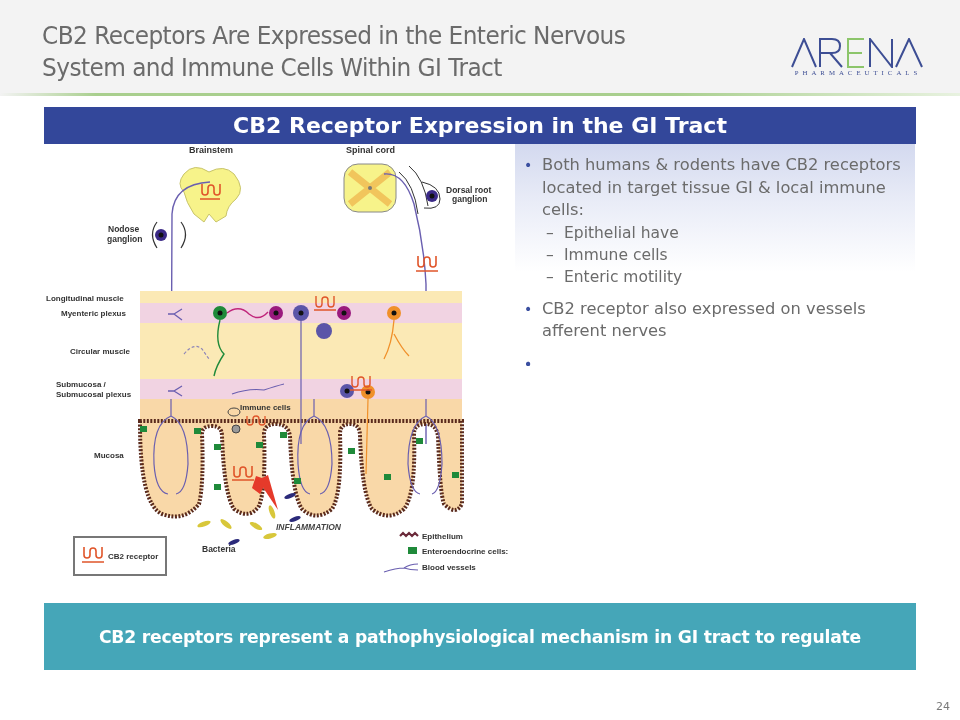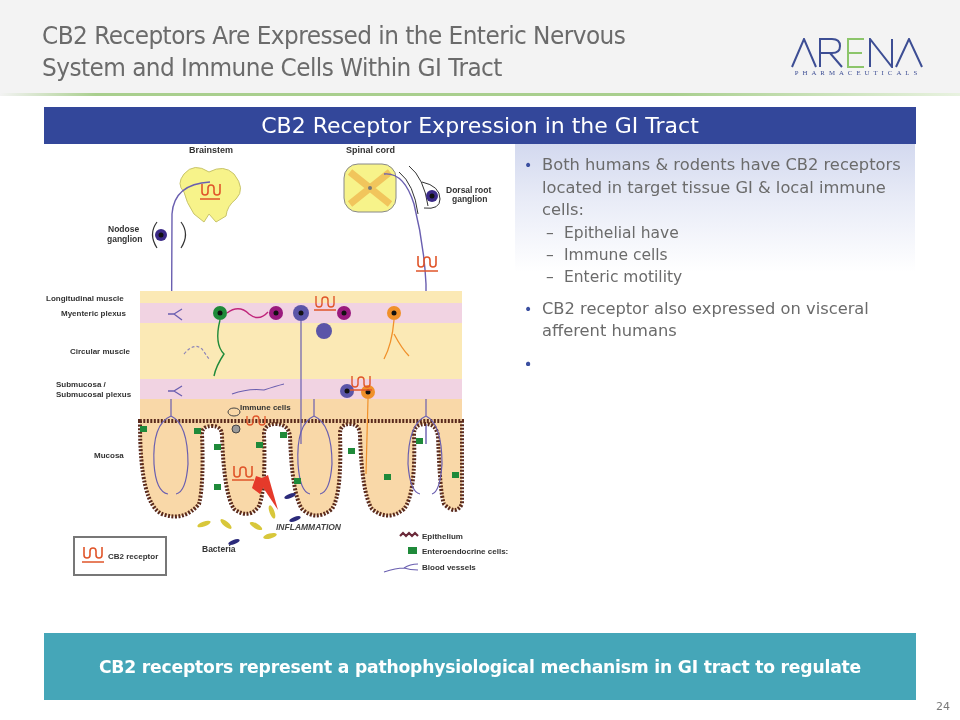--- a/index.html
+++ b/index.html
@@ -24,21 +24,21 @@
   .logo { position: absolute; left: 788px; top: 38px; width: 140px; height: 44px; font-family: Liberation Serif, serif; }
   .logo svg { display: block; }
   .logo-sub {
     position: absolute; left: 0; top: 31px; width: 140px; text-align: center;
     font-size: 6.8px; letter-spacing: 4px; color: #3d4e94;
   }
 
   .banner {
     position: absolute; left: 44px; top: 107px; width: 872px; height: 37px;
     background: #33479a; color: #ffffff; text-align: center;
-    font-weight: normal; font-size: 22px; line-height: 37px;
+    font-weight: bold; font-size: 22px; line-height: 37px;
   }
 
   .diagram { position: absolute; left: 44px; top: 144px; width: 470px; height: 440px; }
 
   .bullets-bg {
     position: absolute; left: 515px; top: 144px; width: 400px; height: 128px;
     background: linear-gradient(to bottom, #d3d9ef 0%, #e9ecf7 45%, #ffffff 100%);
   }
   .bullets {
     position: absolute; left: 520px; top: 154px; width: 385px;
@@ -47,21 +47,21 @@
   .bullets ul { margin: 0; padding: 0; list-style: none; }
   .bullets li.b1 { position: relative; padding-left: 22px; margin-bottom: 6px; }
   .bullets li.b1 .dot {
     position: absolute; left: 4px; top: 0px; color: #3a4fa0; font-size: 14px;
   }
   .bullets li.b2 { position: relative; padding-left: 44px; font-size: 15.5px; line-height: 22px; }
   .bullets li.b2 .dash { position: absolute; left: 26px; top: 0; }
   .sub-list { margin-top: 0; margin-bottom: 0; }
 
   .conclusion {
-    position: absolute; left: 44px; top: 633px; width: 872px; height: 67px;
+    position: absolute; left: 44px; top: 603px; width: 872px; height: 67px;
     background: #45a6b8; color: #ffffff; text-align: center;
     font-weight: bold; font-size: 17.2px; line-height: 22px;
     display: flex; align-items: center; justify-content: center; letter-spacing: -0.2px;
   }
   .page-num {
     position: absolute; left: 936px; top: 700px; color: #7a7a7a; font-size: 11px;
   }
   .lbl { font-family: "Liberation Sans", sans-serif; font-weight: bold; fill: #333; }
 </style>
 </head>
@@ -231,21 +231,21 @@
       <span class="dot">•</span>
       <span>Both humans &amp; rodents have CB2 receptors located in target tissue GI &amp; local immune cells:</span>
       <ul class="sub-list" style="margin-left:-22px;">
         <li class="b2"><span class="dash">–</span><span>Epithelial have</span></li>
         <li class="b2"><span class="dash">–</span><span>Immune cells</span></li>
         <li class="b2"><span class="dash">–</span><span>Enteric motility</span></li>
       </ul>
     </li>
     <li class="b1" style="margin-top:10px;">
       <span class="dot">•</span>
-      <span>CB2 receptor also expressed on visceral afferent humans</span>
+      <span>CB2 receptor also expressed on vessels afferent nerves</span>
     </li>
     <li class="b1" style="margin-top:10px;">
       <span class="dot">•</span>
     </li>
     <li class="b1" style="margin-top:10px;">
       <span class="dot">•</span>
     </li>
   </ul>
 </div>
 

